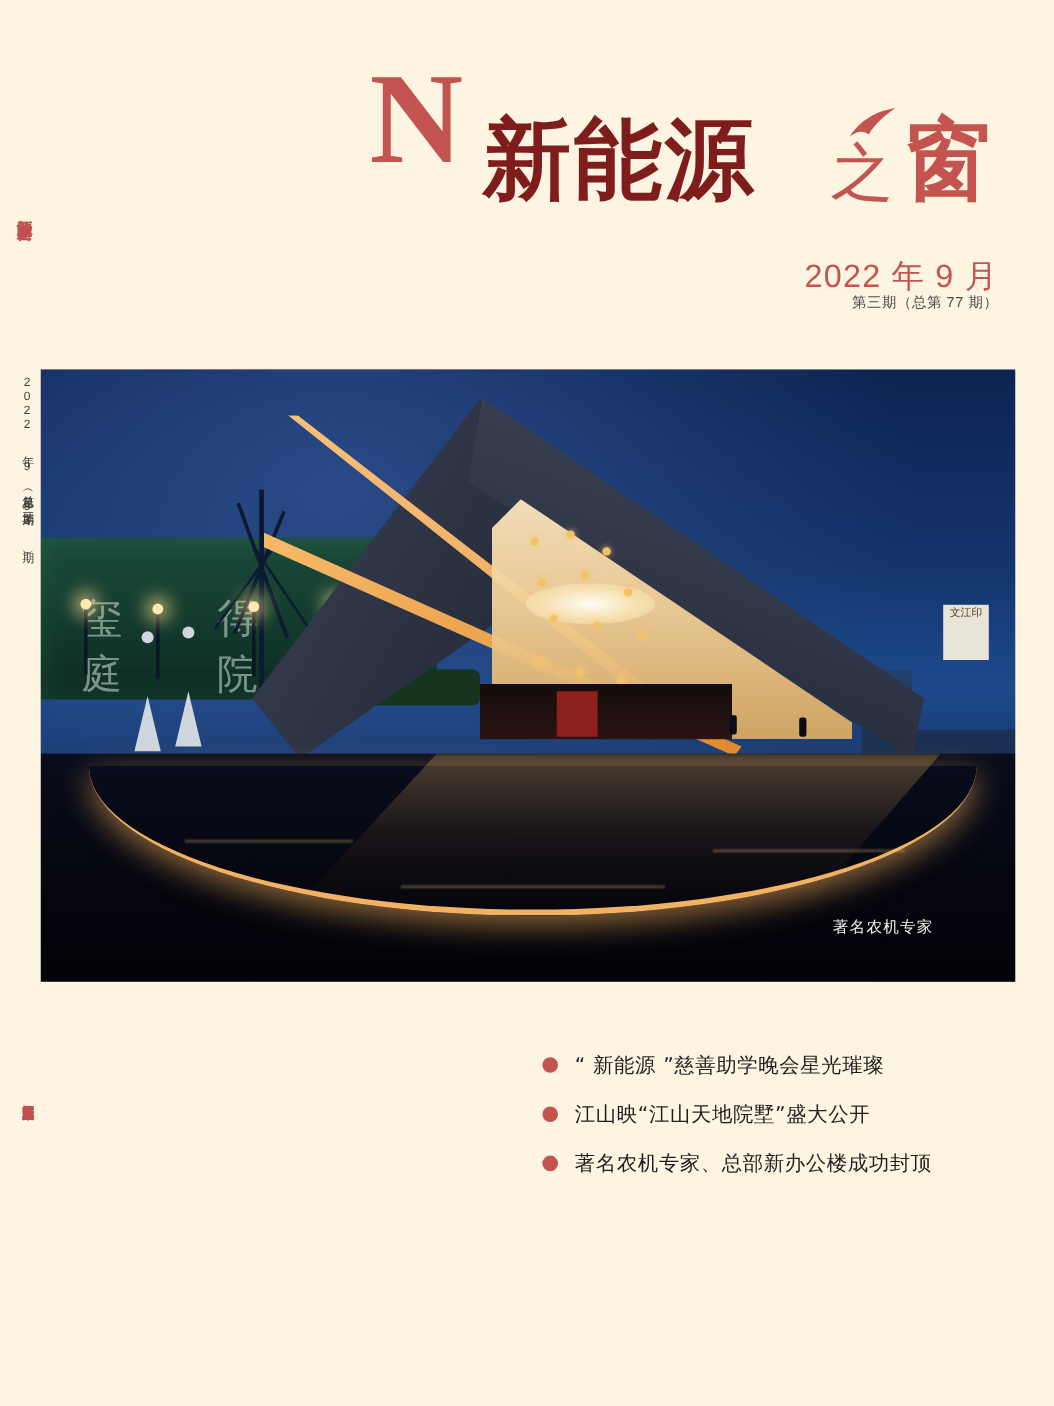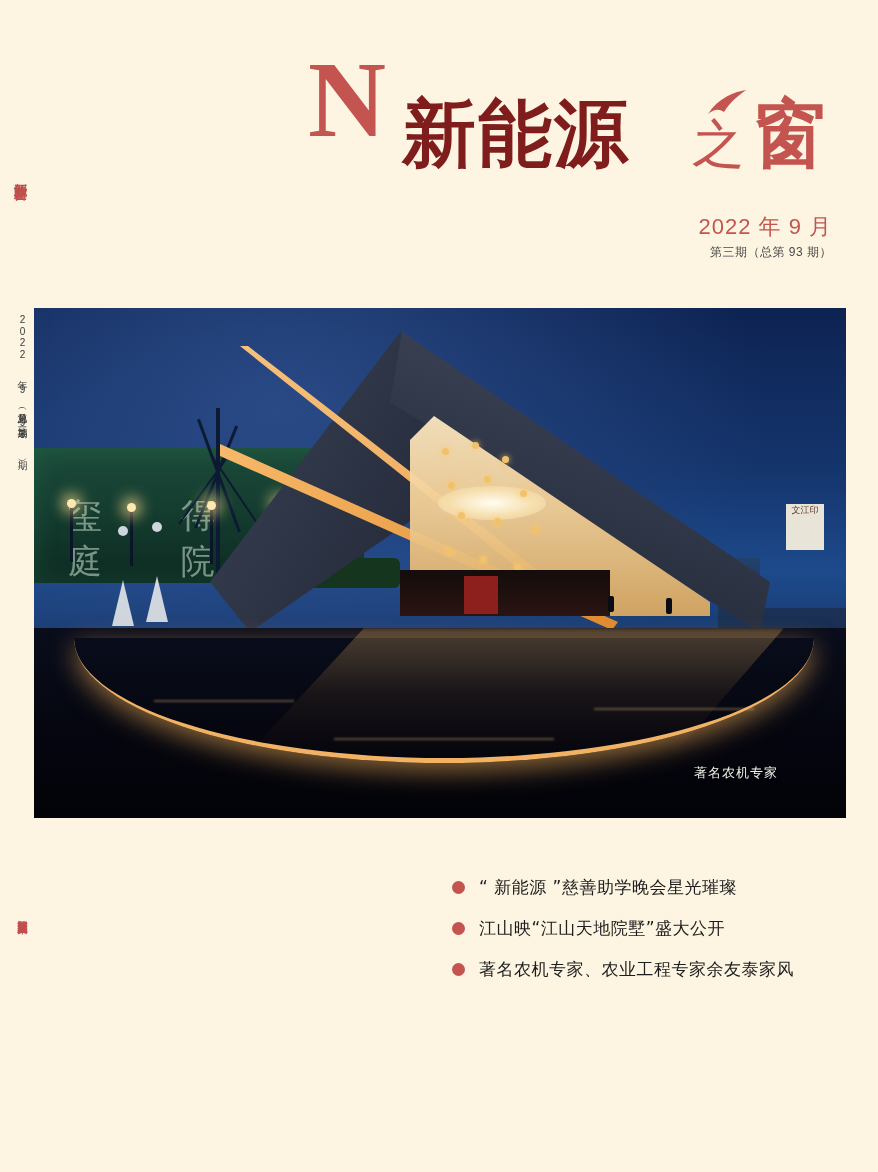--- a/index.html
+++ b/index.html
@@ -140,21 +140,21 @@
     top: 36px;
     width: 44px;
     height: 34px;
   }
 
   .issue-date {
     position: absolute;
     right: 46px;
     top: 212px;
     text-align: right;
-    font-size: 22px;
+    font-size: 27px;
     color: #c4544f;
     letter-spacing: 1px;
   }
   .issue-no {
     position: absolute;
     right: 46px;
     top: 244px;
     text-align: right;
     font-size: 12px;
     color: #4a4a4a;
@@ -487,21 +487,21 @@
     <div class="mast-bird">
       <svg width="44" height="34" viewBox="0 0 44 34">
         <path d="M4 26 C14 10, 30 4, 42 2 C34 8, 26 14, 20 24 C14 20, 9 22, 4 26 Z" fill="#c4544f"></path>
       </svg>
     </div>
     <div class="mast-zhi">之</div>
     <div class="mast-chuang">窗</div>
   </div>
 
   <div class="issue-date">2022 年 9 月</div>
-  <div class="issue-no">第三期（总第 93 期）</div>
+  <div class="issue-no">第三期（总第 77 期）</div>
 
   <div class="photo">
     <div class="sky"></div>
     <div class="city-right"></div>
     <div class="city-right2"></div>
 
     <div class="wall"></div>
     <div class="wall-text">玺 得 庭 院</div>
 
     <div class="tree">
@@ -572,17 +572,17 @@
     <div class="headline">
       <span class="bullet"></span>
       <span class="headline-text">“ 新能源 ”慈善助学晚会星光璀璨</span>
     </div>
     <div class="headline">
       <span class="bullet"></span>
       <span class="headline-text">江山映“江山天地院墅”盛大公开</span>
     </div>
     <div class="headline">
       <span class="bullet"></span>
-      <span class="headline-text">著名农机专家、农业工程专家余友泰家风</span>
+      <span class="headline-text">著名农机专家、总部新办公楼成功封顶</span>
     </div>
   </div>
 
 </div>
 
 </body></html>

